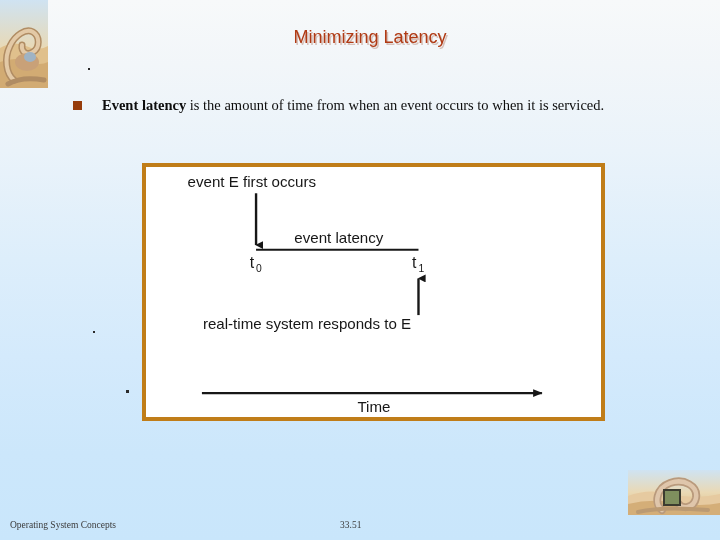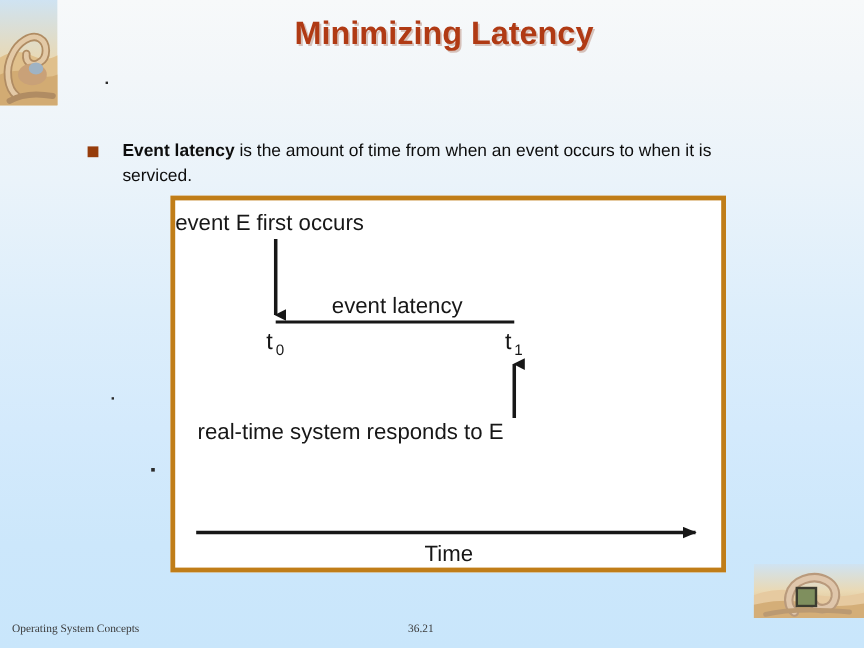--- a/index.html
+++ b/index.html
@@ -35,37 +35,38 @@
     width: 48px;
     height: 88px;
     overflow: hidden;
   }
   #corner-art svg { display: block; }
 
   
   #title {
     position: absolute;
     left: 60px;
-    top: 13px;
+    top: 27px;
     width: 620px;
     text-align: center;
-    font-size: 27px;
-    font-weight: bold;
+    font-size: 18px;
+    font-weight: normal;
     color: #b03a14;
     letter-spacing: 0px;
     text-shadow: 1.5px 1.5px 0 rgba(190,150,135,0.55);
     white-space: nowrap;
   }
 
   
   #bullet-row {
     position: absolute;
     left: 73px;
-    top: 116px;
+    top: 95px;
     width: 580px;
+    font-family: Liberation Serif, serif;
   }
   #bullet-marker {
     position: absolute;
     left: 0px;
     top: 6px;
     width: 9px;
     height: 9px;
     background: #963c0b;
   }
   #bullet-text {
@@ -81,21 +82,21 @@
     position: absolute;
     background: #2b2b2b;
   }
 
   
   #diagram {
     position: absolute;
     left: 142px;
     top: 163px;
     width: 463px;
-    height: 314px;
+    height: 258px;
     background: #ffffff;
     border: 4px solid #c07d18;
     box-sizing: border-box;
   }
   #diagram-svg {
     position: absolute;
     left: 0;
     top: 0;
     width: 100%;
     height: 100%;
@@ -212,21 +213,21 @@
       <line x1="288" y1="186" x2="288" y2="140" stroke="#171717" stroke-width="3" marker-end="url(#arrowUp)"></line>
 
       <text class="dg-label" x="148" y="204" text-anchor="middle">real-time system responds to E</text>
 
       <line x1="16" y1="284" x2="443" y2="284" stroke="#171717" stroke-width="3" marker-end="url(#arrowRight)"></line>
       <text class="dg-label" x="232" y="308" text-anchor="middle">Time</text>
     </svg>
   </div>
 
   <div id="footer-left" class="footer-text">Operating System Concepts</div>
-  <div id="footer-mid" class="footer-text">36.21</div>
+  <div id="footer-mid" class="footer-text">33.51</div>
 
   <div id="corner-art-br">
     <svg width="92" height="45" viewBox="0 0 92 45" xmlns="http://www.w3.org/2000/svg">
       <defs>
         <linearGradient id="skyg2" x1="0" y1="0" x2="0" y2="1">
           <stop offset="0%" stop-color="#cfe3f2"></stop>
           <stop offset="50%" stop-color="#ead9b4"></stop>
           <stop offset="100%" stop-color="#d9b882"></stop>
         </linearGradient>
       </defs>

